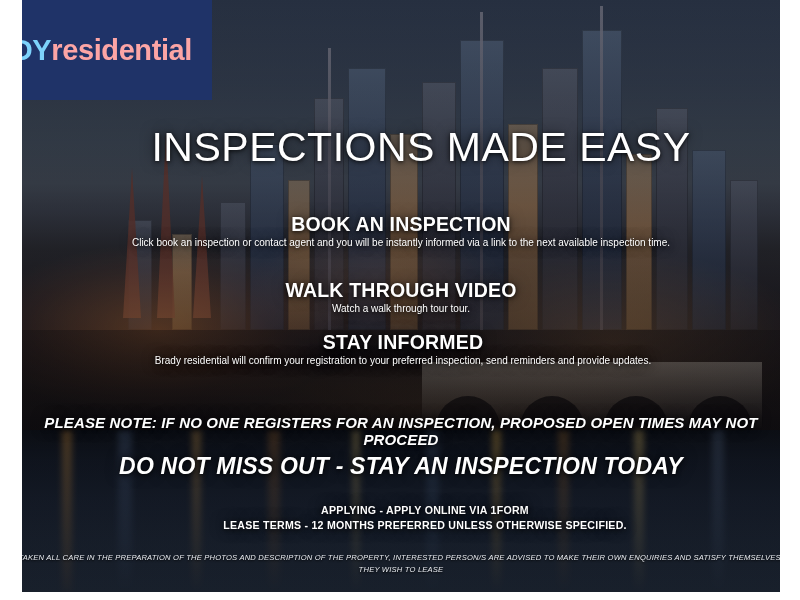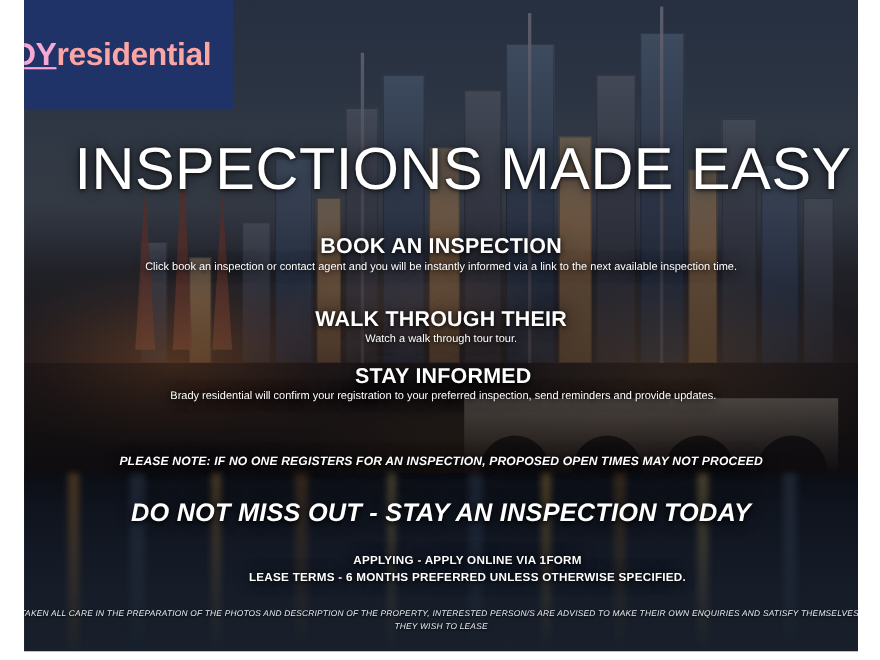--- a/index.html
+++ b/index.html
@@ -141,36 +141,36 @@
     z-index: 9;
     overflow: hidden;
   }
   #logo .wordmark {
     font-size: 29px;
     font-weight: bold;
     letter-spacing: -0.4px;
     white-space: nowrap;
     line-height: 1;
   }
-  #logo .brady { color:#f9a8d4;text-decoration:underline; }
+  #logo .brady { color:#7dd3fc; }
   #logo .residential { color:#fca5a5; }
 
   
   #overlay {
     position: absolute;
     inset: 0;
     z-index: 6;
     color: #ffffff;
     text-align: center;
     text-shadow: 0 1px 4px rgba(0,0,0,0.85), 0 0 14px rgba(0,0,0,0.6);
   }
 
   .hero {
     position:absolute; left:0; right:0; top:125px;
-    font-size: 54px;
+    font-size: 41px;
     font-weight: 300;
     letter-spacing: 0.5px;
     line-height: 1.1;
     padding-left: 40px;
   }
 
   .blockhead {
     font-size: 19.5px;
     font-weight: bold;
     letter-spacing: 0.2px;
@@ -182,21 +182,21 @@
     line-height: 1.34;
     padding: 0 74px;
   }
 
   #block-book { position:absolute; left:0; right:0; top:212px; }
   #block-video { position:absolute; left:0; right:0; top:278px; }
   #block-informed { position:absolute; left:4px; right:0; top:330px; }
 
   .pleasenote {
     position:absolute; left:0; right:0; top:414px;
-    font-size: 11px;
+    font-size: 15px;
     font-style: italic;
     font-weight: bold;
     letter-spacing: 0.15px;
   }
 
   .cta {
     position:absolute; left:0; right:0; top:453px;
     font-size: 23px;
     font-style: italic;
     font-weight: bold;
@@ -297,36 +297,36 @@
     <div id="overlay">
 
       <div class="hero">INSPECTIONS MADE EASY</div>
 
       <div id="block-book">
         <div class="blockhead">BOOK AN INSPECTION</div>
         <div class="blockbody">Click book an inspection or contact agent and you will be instantly informed via a link to the next available inspection time.</div>
       </div>
 
       <div id="block-video">
-        <div class="blockhead">WALK THROUGH THEIR</div>
+        <div class="blockhead">WALK THROUGH VIDEO</div>
         <div class="blockbody">Watch a walk through tour tour.</div>
       </div>
 
       <div id="block-informed">
         <div class="blockhead">STAY INFORMED</div>
         <div class="blockbody">Brady residential will confirm your registration to your preferred inspection, send reminders and provide updates.</div>
       </div>
 
       <div class="pleasenote">PLEASE NOTE:  IF NO ONE REGISTERS FOR AN INSPECTION, PROPOSED OPEN TIMES MAY NOT PROCEED</div>
 
       <div class="cta">DO NOT MISS OUT -  STAY AN INSPECTION TODAY</div>
 
       <div class="applyblock">
         <div>APPLYING - APPLY  ONLINE VIA 1FORM</div>
-        <div>LEASE TERMS - 6 MONTHS PREFERRED UNLESS OTHERWISE SPECIFIED.</div>
+        <div>LEASE TERMS - 12 MONTHS PREFERRED UNLESS OTHERWISE SPECIFIED.</div>
       </div>
 
       <div class="disclaimer">
         <span>TY LTD HAS TAKEN ALL CARE IN THE PREPARATION  OF THE PHOTOS AND DESCRIPTION  OF THE PROPERTY,  INTERESTED  PERSON/S ARE ADVISED  TO MAKE THEIR  OWN ENQUIRIES  AND SATISFY THEMSELVES  IN ALL RESP</span>
         <span class="l2">THEY WISH  TO LEASE</span>
       </div>
 
     </div>
   </div>
 </div>

